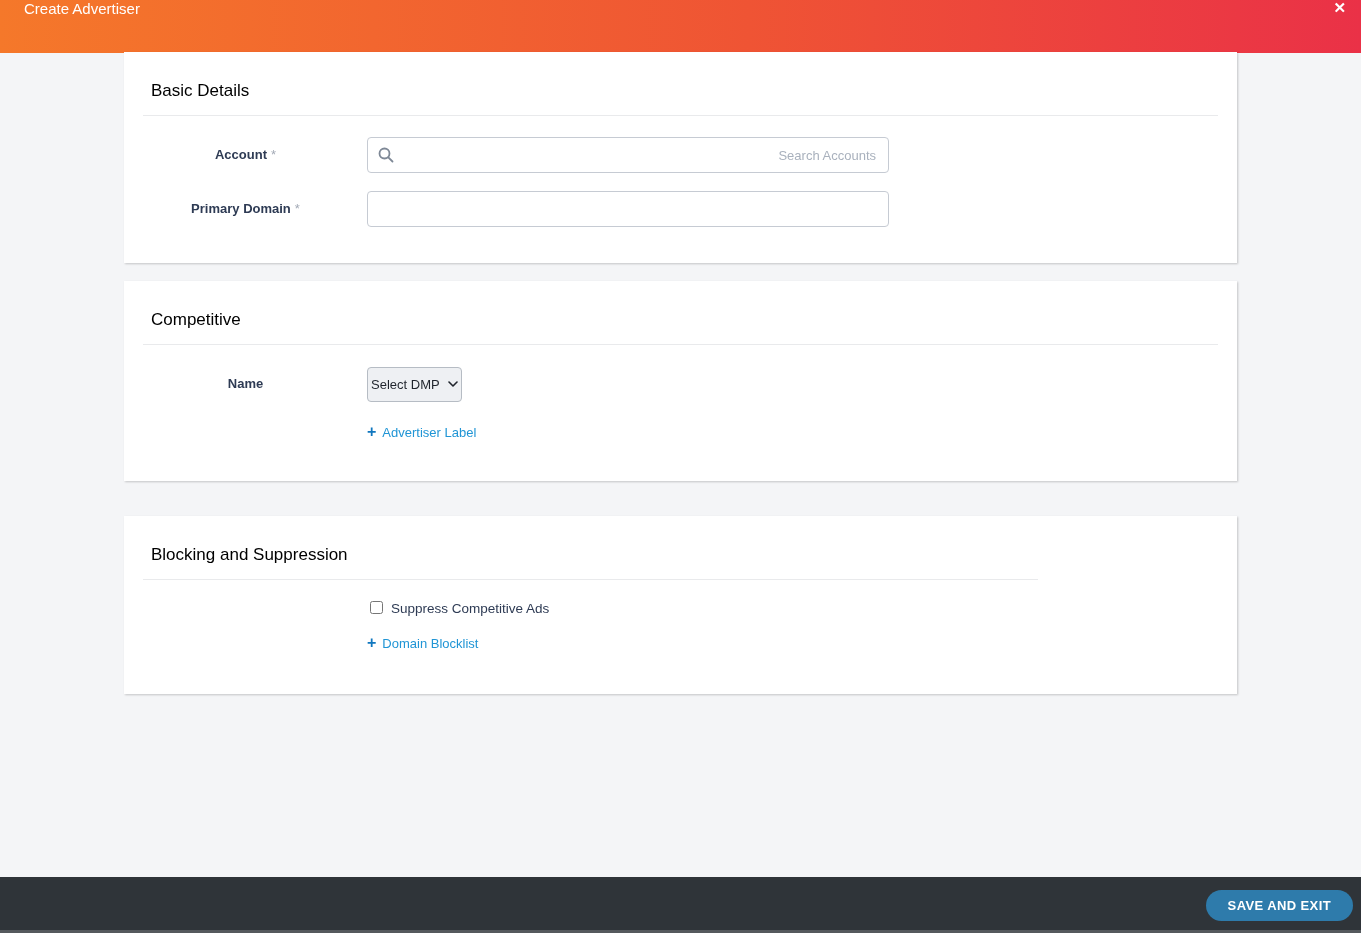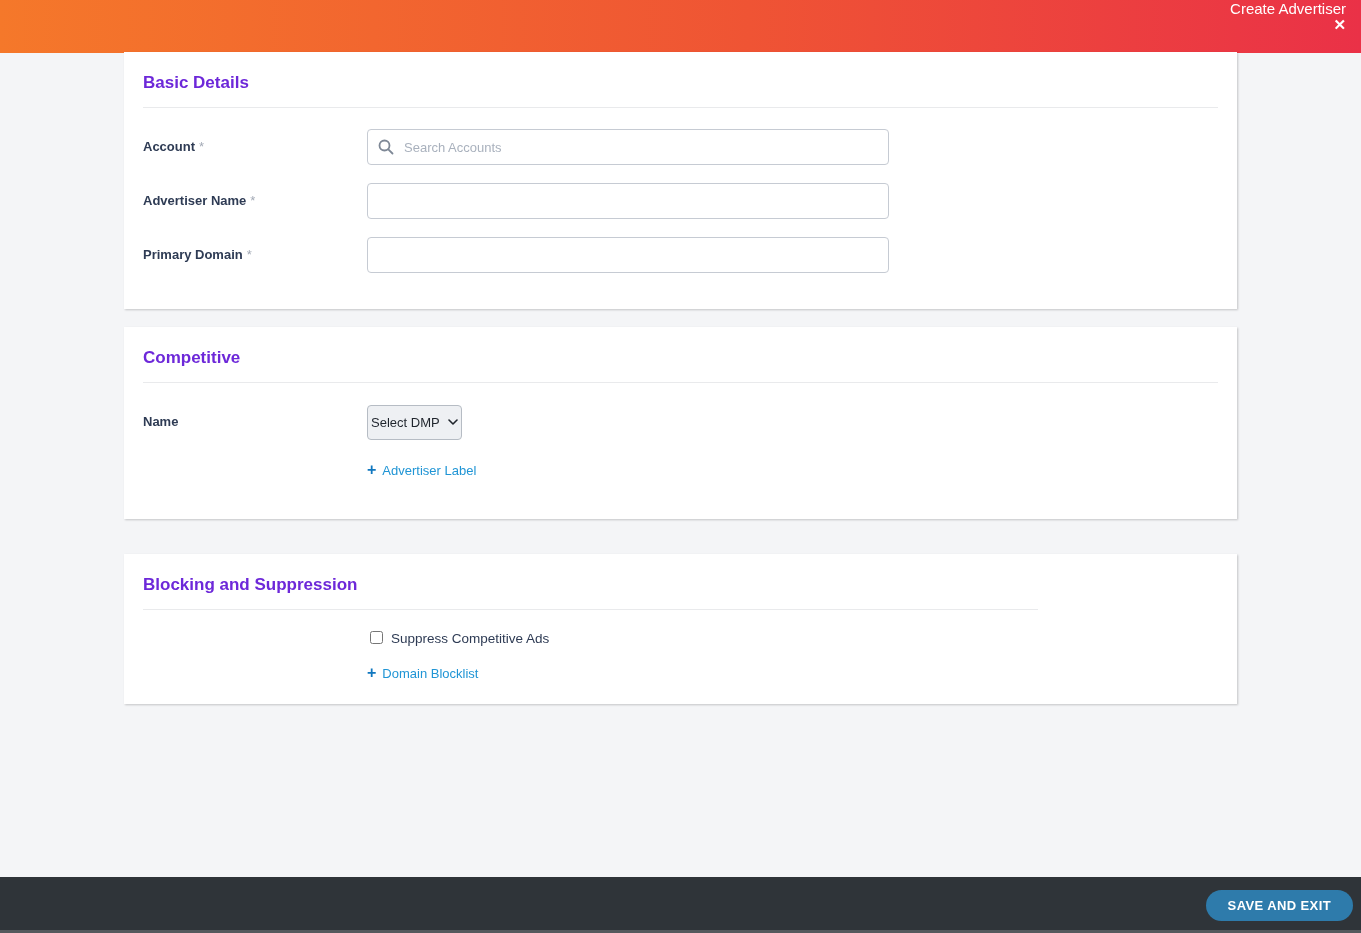--- a/index.html
+++ b/index.html
@@ -9,23 +9,22 @@
     font-family: "Liberation Sans", sans-serif;
     background: #f4f5f7;
     position: relative;
     overflow: hidden;
   }
 
   
   .app-header {
     position: absolute; top: 0; left: 0; width: 100%; height: 53px;
     background: linear-gradient(90deg, #f5782a 0%, #ef5434 55%, #ea3147 100%);
-    display: flex; align-items: flex-end;
+    display: flex; align-items: flex-start;
     padding: 0 15px 0 24px;
-    flex-direction: column;
   }
   .app-header .title { color: #ffffff; font-size: 15px; font-weight: 400; }
   .app-header .close {
     margin-left: auto; color: #ffffff; font-size: 15px; font-weight: 700;
     cursor: pointer; line-height: 1;
   }
 
   
   .main {
     position: absolute; top: 35px; left: 0; right: 0; bottom: 56px;
@@ -33,45 +32,45 @@
   }
   .container { width: 1113px; margin: 0 auto; }
 
   .card {
     background: #ffffff;
     box-shadow: 1px 1px 2px rgba(0,0,0,0.20);
     padding: 20px 19px 24px 19px;
   }
   .card-basic { margin-top: 17px; padding-bottom: 36px; }
   .card-integrations { margin-top: 18px; padding-bottom: 40px; }
-  .card-blocking { margin-top: 35px; padding-bottom: 22px; }
+  .card-blocking { margin-top: 35px; padding-bottom: 42px; }
 
   .card h2 {
-    margin: 0; font-size: 17px; font-weight: 700; color: #6d28d9;
+    margin: 8px; font-size: 17px; font-weight: 400; color: #000000;
     line-height: 22px;
   }
   .card hr { border: none; border-top: 1px solid #e9eaec; margin: 13px 0 0 0; }
   .hr-short { width: 895px; }
 
   
   .form-row { display: flex; align-items: center; margin-top: 18px; }
   .form-row.first { margin-top: 21px; }
   .field-label {
-    width: 205px; text-align: left;
+    width: 205px; text-align: center;
     font-size: 13px; font-weight: 700; color: #2e3b54;
     flex: none; line-height: 36px;
   }
   .req { color: #a3aab6; font-weight: 400; margin-left: 4px; }
   .field-input-wrap { margin-left: 19px; width: 522px; position: relative; }
   .text-input {
     width: 100%; height: 36px;
     border: 1px solid #c6cbd3; border-radius: 4px;
     font-family: "Liberation Sans", sans-serif;
     font-size: 13px; color: #333b4d;
-    padding: 0 12px; outline: none; background: #fff;
+    padding: 0 12px; outline: none; background: #fff; text-align: right;
   }
   .text-input.with-icon { padding-left: 36px; }
   .text-input::placeholder { color: #a9b1bd; opacity: 1; }
   .search-icon {
     position: absolute; left: 11px; top: 50%; transform: translateY(-50%);
     width: 16px; height: 16px; pointer-events: none;
   }
 
   
   .dmp-select {
@@ -143,28 +142,20 @@
         </div>
         <div class="field-input-wrap">
           <svg class="search-icon" viewBox="0 0 16 16">
             <circle cx="6.5" cy="6.5" r="5" fill="none" stroke="#7e8896" stroke-width="1.8"></circle>
             <line x1="10.3" y1="10.3" x2="14.5" y2="14.5" stroke="#7e8896" stroke-width="1.8" stroke-linecap="round"></line>
           </svg>
           <input class="text-input with-icon" type="text" placeholder="Search Accounts" style="">
         </div>
       </div>
 
-      <div class="form-row">
-        <div class="field-label">
-          <span>Advertiser Name</span><span class="req">*</span>
-        </div>
-        <div class="field-input-wrap">
-          <input class="text-input" type="text" placeholder="" style="">
-        </div>
-      </div>
 
 
       <div class="form-row">
         <div class="field-label">
           <span>Primary Domain</span><span class="req">*</span>
         </div>
         <div class="field-input-wrap">
           <input class="text-input" type="text" placeholder="" style="">
         </div>
       </div>

